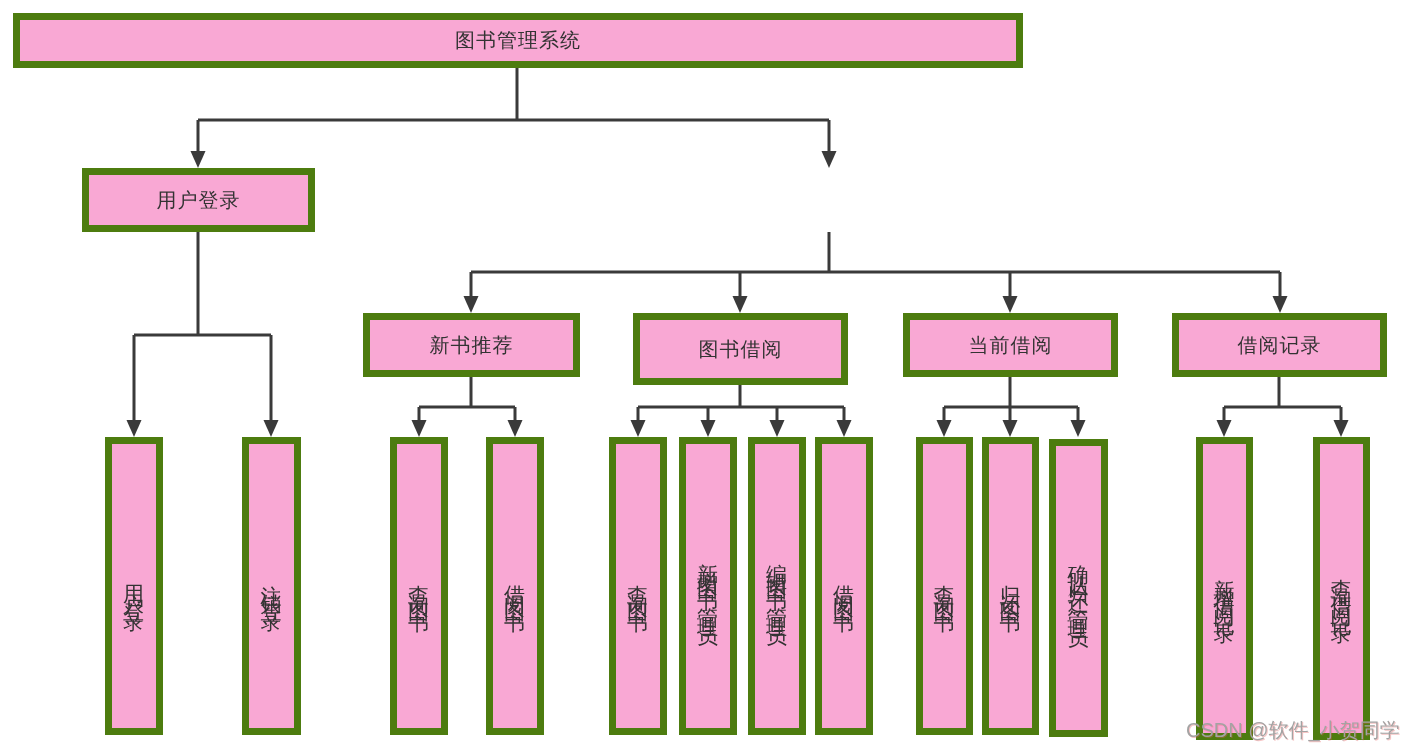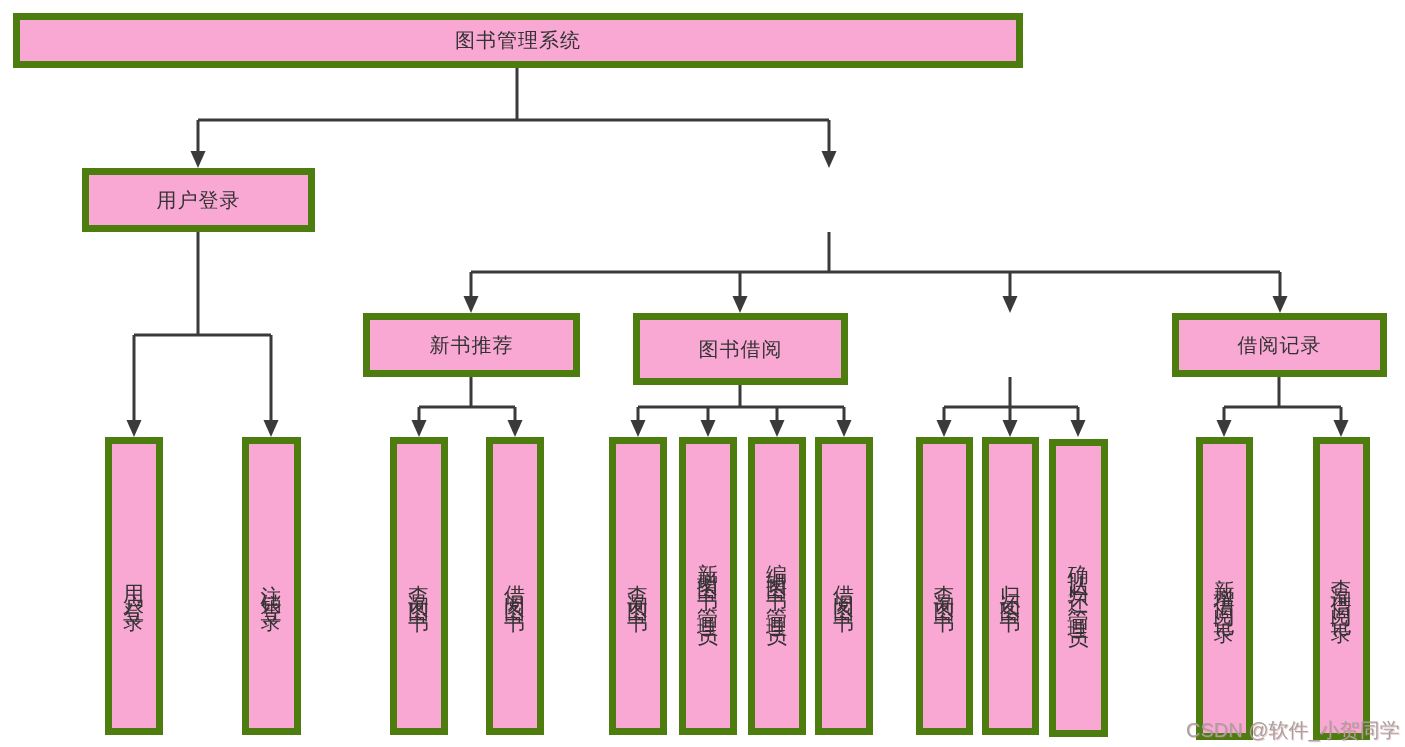--- a/index.html
+++ b/index.html
@@ -67,20 +67,21 @@
       <polygon points="1333.5,420 1348.5,420 1341,437"></polygon>
     </g>
   </svg>
 
   <div class="box box-h" style="left:13px;top:13px;width:1010px;height:55px">图书管理系统</div>
 
   <div class="box box-h" style="left:82px;top:168px;width:233px;height:64px">用户登录</div>
 
   <div class="box box-h" style="left:363px;top:313px;width:217px;height:64px">新书推荐</div>
   <div class="box box-h" style="left:633px;top:313px;width:215px;height:72px">图书借阅</div>
+  <div class="box box-h" style="left:903px;top:313px;width:215px;height:64px">当前借阅</div>
   <div class="box box-h" style="left:1172px;top:313px;width:215px;height:64px">借阅记录</div>
 
   <div class="box box-v" style="left:105px;top:437px;width:58px;height:298px">用户登录</div>
   <div class="box box-v" style="left:242px;top:437px;width:59px;height:298px">注销登录</div>
 
   <div class="box box-v" style="left:390px;top:437px;width:58px;height:298px">查询图书</div>
   <div class="box box-v" style="left:486px;top:437px;width:58px;height:298px">借阅图书</div>
 
   <div class="box box-v" style="left:609px;top:437px;width:58px;height:298px">查询图书</div>
   <div class="box box-v" style="left:679px;top:437px;width:58px;height:298px">新增图书（管理员）</div>

